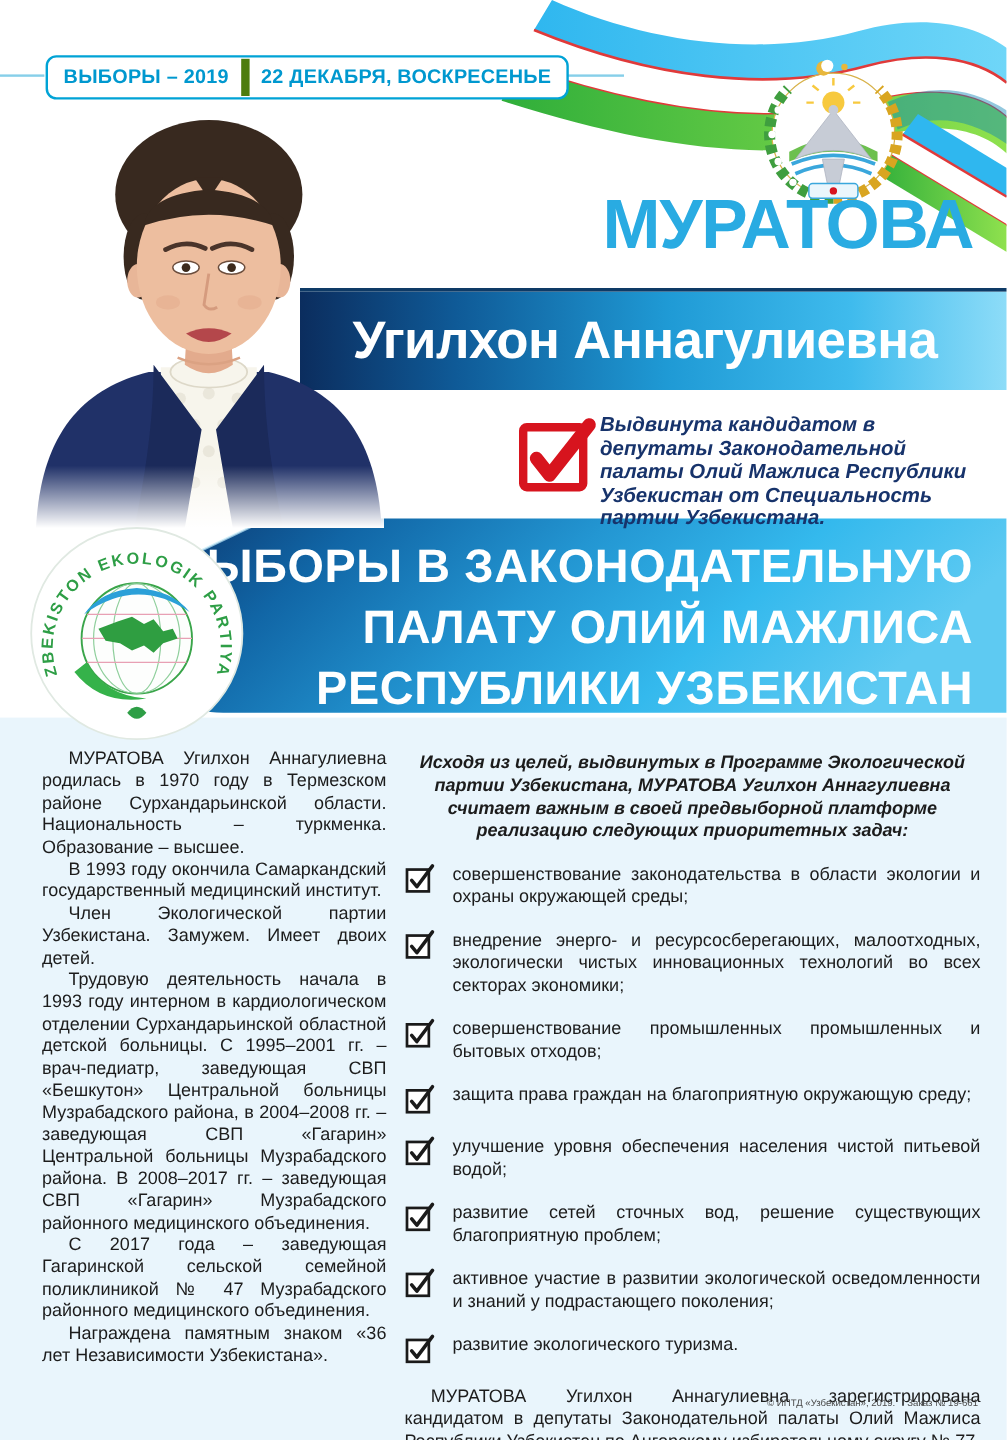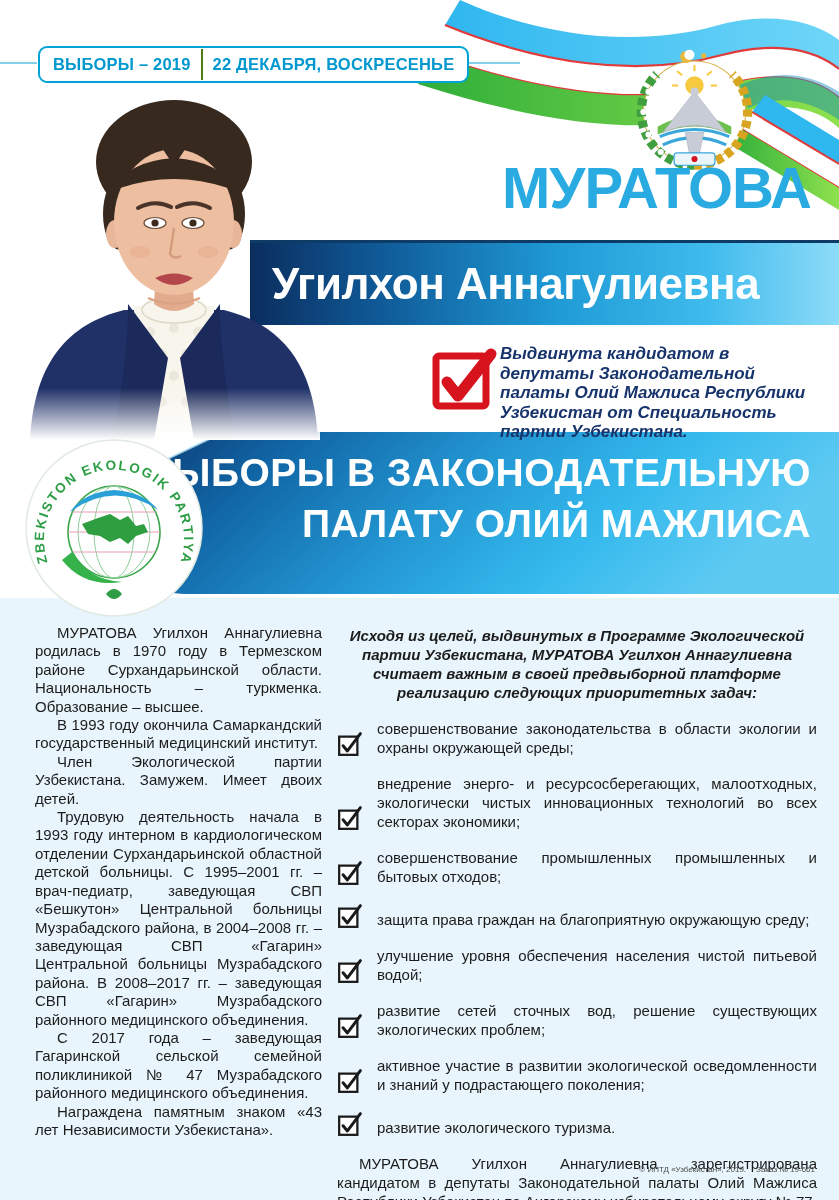--- a/index.html
+++ b/index.html
@@ -4,38 +4,38 @@
 <style>
   html,body{margin:0;padding:0;background:#fff;}
   .page{position:relative;width:839px;height:1200px;overflow:hidden;background:#fff;
         font-family:"Liberation Sans",sans-serif;}
 
   
   .badge{position:absolute;left:38px;top:46px;display:flex;align-items:center;height:33px;
          border:2px solid #00a3d6;border-radius:9px;color:#0098cf;font-weight:bold;
          font-size:16.5px;letter-spacing:.2px;background:#fff;z-index:6;}
   .badge .seg-l{padding:0 10px 0 13px;}
-  .badge .seg-r{padding:0 13px 0 10px;border-left:2px solid #4d7c0f;line-height:31px;}
+  .badge .seg-r{padding:0 13px 0 10px;border-left:7px solid #4d7c0f;line-height:31px;}
   .badge .seg-l{line-height:31px;}
   .hline{position:absolute;height:2px;background:#86cfe9;top:62px;z-index:5;}
   .hline.l{left:0;width:37px;}
   .hline.r{left:324px;width:196px;}
 
   
   .ribbon{position:absolute;left:400px;top:0;width:439px;height:212px;z-index:1;}
   .emblem{position:absolute;left:626px;top:46px;width:138px;height:124px;z-index:2;}
 
   
   .surname{position:absolute;top:154px;right:28px;font-size:58px;font-weight:bold;
            color:#29abe2;z-index:3;letter-spacing:-1px;}
 
   
   .band1{position:absolute;left:250px;right:0;top:240px;height:85px;box-sizing:border-box;
          background:linear-gradient(to right,#0b2d5e 0%,#0f5a97 22%,#1f9ad5 52%,#3fbbed 78%,#8ddcf8 100%);
-         border-top:3px solid #0e3a66;display:flex;align-items:center;justify-content:center;
+         border-top:3px solid #0e3a66;display:flex;align-items:center;justify-content:flex-end;
          padding-right:58px;z-index:2;}
   .band1 .given{color:#fff;font-size:44px;font-weight:bold;letter-spacing:-.5px;}
 
   
   .photo{position:absolute;left:28px;top:92px;width:292px;height:348px;z-index:4;}
 
   
   .redbox{position:absolute;left:433px;top:350px;width:60px;height:60px;z-index:3;}
   .nom-text{position:absolute;left:500px;top:344px;width:316px;font-style:italic;font-weight:bold;
             font-size:17px;line-height:19.5px;color:#17336b;z-index:3;}
@@ -51,21 +51,21 @@
 
   
   .lower{position:absolute;left:0;top:598px;width:839px;height:774px;background:#e9f5fc;z-index:1;padding-left:44px;}
 
   .bio{position:absolute;left:35px;top:26px;width:287px;font-size:15px;line-height:18.4px;
        color:#1c1c1c;text-align:justify;}
   .bio p{margin:0;text-indent:22px;}
 
   .platform{position:absolute;left:337px;top:28px;width:480px;color:#1c1c1c;}
   .pl-intro{font-weight:bold;font-size:15px;line-height:19px;text-align:center;margin:0 0 17px 0;font-style:italic;}
-  .pl-item{display:flex;gap:14px;margin-bottom:17px;align-items:flex-end;}
+  .pl-item{display:flex;gap:14px;margin-bottom:17px;}
   .cb{flex:0 0 26px;height:26px;position:relative;}
   .cb svg{overflow:visible;}
   .pl-text{font-size:15px;line-height:19px;text-align:justify;}
   .pl-reg{font-size:15px;line-height:19px;text-align:justify;text-indent:22px;margin:4px 0 0 0;}
 
   .footer{position:absolute;right:24px;top:1165px;font-size:8px;color:#4a4a4a;z-index:6;
           display:flex;gap:10px;}
 </style>
 </head>
 <body>
@@ -216,20 +216,21 @@
             <stop offset=".75" stop-color="#34b9ed"></stop>
           <stop offset="1" stop-color="#5ecaf2"></stop>
         </linearGradient>
       </defs>
       <path d="M224,2 L839,2 L839,164 L186,164 Q140,164 140,120 L140,42 Z" fill="url(#bg2)"></path>
       <path d="M224,2 L140,42" stroke="#bfe8f8" stroke-width="2" opacity=".7"></path>
     </svg>
     <div class="btext">
       <div>ВЫБОРЫ В ЗАКОНОДАТЕЛЬНУЮ</div>
       <div>ПАЛАТУ ОЛИЙ МАЖЛИСА</div>
+      <div>РЕСПУБЛИКИ УЗБЕКИСТАН</div>
     </div>
   </div>
 
   <svg class="plogo" viewBox="0 0 180 180">
     <circle cx="90" cy="90" r="88" fill="#fff" stroke="#e0e9e2" stroke-width="1.5"></circle>
     <defs>
       <path id="lt" d="M 23,122 A 70,70 0 1 1 157,122"></path>
       <clipPath id="globeClip">
           <circle cx="90" cy="94" r="46"></circle>
         </clipPath>
@@ -259,21 +260,21 @@
 
         <p>В 1993 году окончила Самаркандский государственный медицинский институт.</p>
 
 
         <p>Член Экологической партии Узбекистана. Замужем. Имеет двоих детей.</p>
 
         <p>Трудовую деятельность начала в 1993 году интерном в кардиологическом отделении Сурхандарьинской областной детской больницы. С 1995–2001 гг. – врач-педиатр, заведующая СВП «Бешкутон» Центральной больницы Музрабадского района, в 2004–2008 гг. – заведующая СВП «Гагарин» Центральной больницы Музрабадского района. В 2008–2017 гг. – заведующая СВП «Гагарин» Музрабадского районного медицинского объединения.</p>
 
         <p>С 2017 года – заведующая Гагаринской сельской семейной поликлиникой № 47 Музрабадского районного медицинского объединения.</p>
 
-        <p>Награждена памятным знаком «43 лет Независимости Узбекистана».</p>
+        <p>Награждена памятным знаком «36 лет Независимости Узбекистана».</p>
       </div>
 
     <div class="platform">
       <p class="pl-intro">Исходя из целей, выдвинутых в Программе Экологической партии Узбекистана, МУРАТОВА Угилхон Аннагулиевна считает важным в своей предвыборной платформе реализацию следующих приоритетных задач:</p>
 
       <div>
 
           <div class="pl-item">
             <span class="cb">
               <svg width="26" height="26" viewBox="0 0 30 30">
@@ -324,21 +325,21 @@
             <span class="pl-text">улучшение уровня обеспечения населения чистой питьевой водой;</span>
           </div>
 
           <div class="pl-item">
             <span class="cb">
               <svg width="26" height="26" viewBox="0 0 30 30">
                 <rect x="2.5" y="6.5" width="21" height="21" fill="#fff" stroke="#1a1a1a" stroke-width="2.6"></rect>
                 <path d="M7,17 L12,23 L27,3" fill="none" stroke="#1a1a1a" stroke-width="3.4" stroke-linecap="round" stroke-linejoin="round"></path>
               </svg>
             </span>
-            <span class="pl-text">развитие сетей сточных вод, решение существующих экологических проблем;</span>
+            <span class="pl-text">развитие сетей сточных вод, решение существующих благоприятную проблем;</span>
           </div>
 
           <div class="pl-item">
             <span class="cb">
               <svg width="26" height="26" viewBox="0 0 30 30">
                 <rect x="2.5" y="6.5" width="21" height="21" fill="#fff" stroke="#1a1a1a" stroke-width="2.6"></rect>
                 <path d="M7,17 L12,23 L27,3" fill="none" stroke="#1a1a1a" stroke-width="3.4" stroke-linecap="round" stroke-linejoin="round"></path>
               </svg>
             </span>
             <span class="pl-text">активное участие в развитии экологической осведомленности и знаний у подрастающего поколения;</span>

